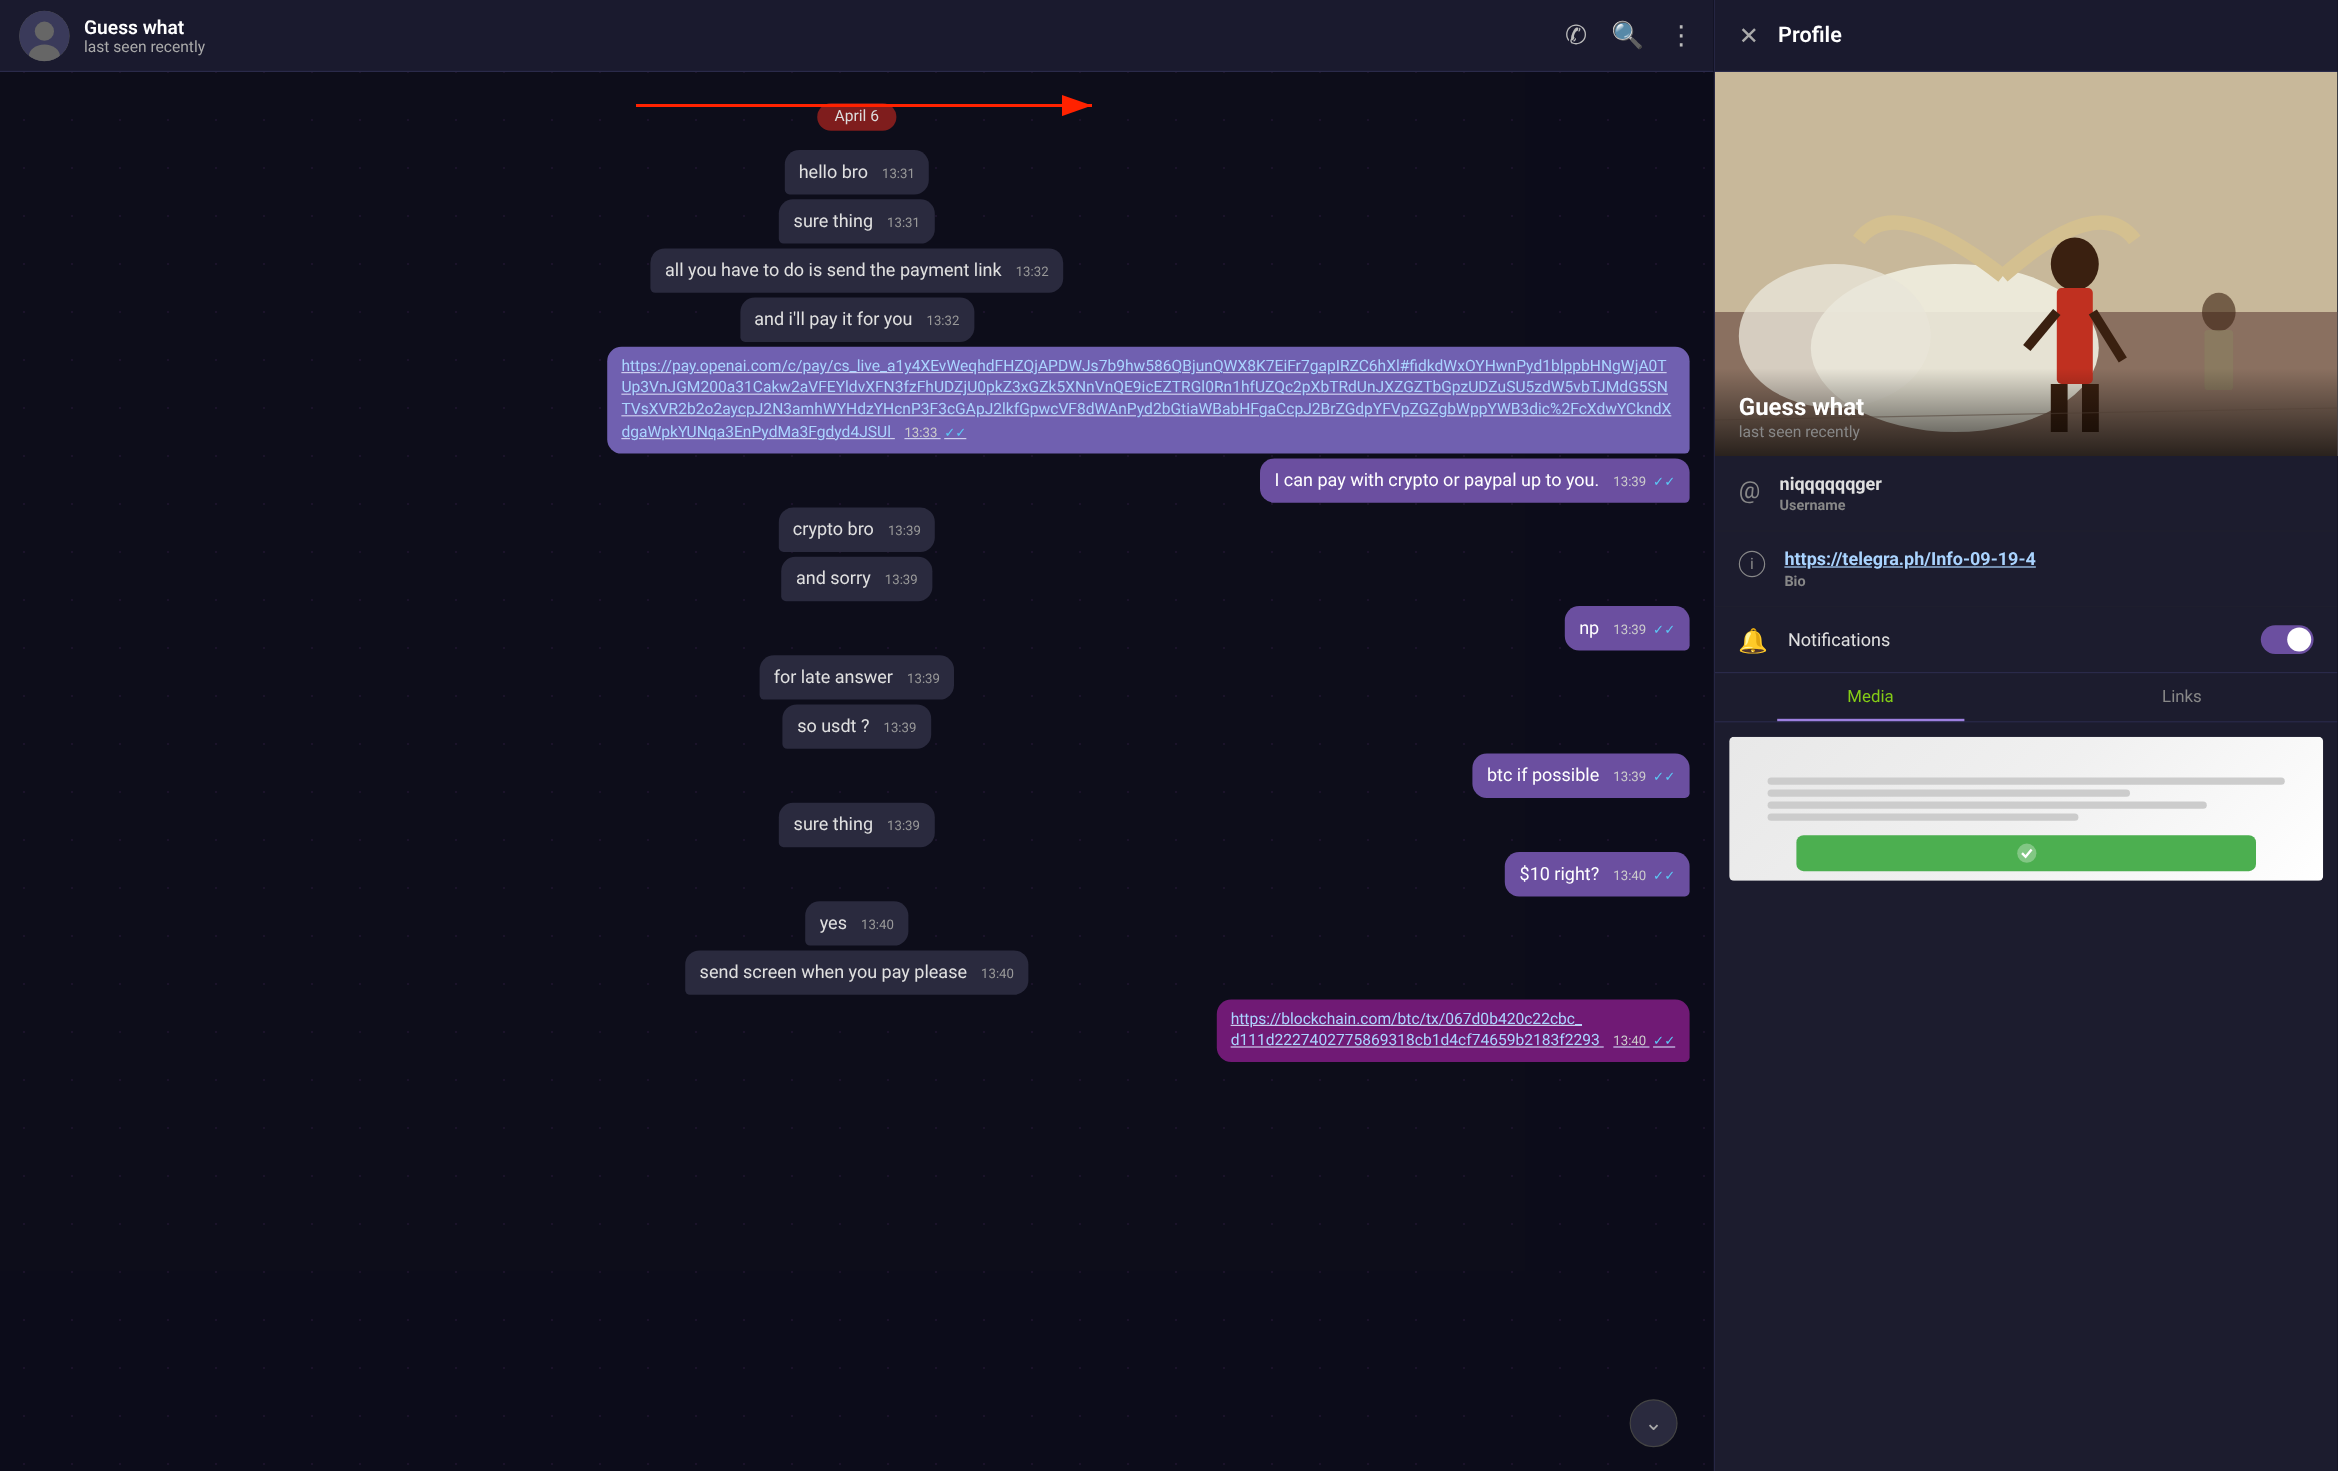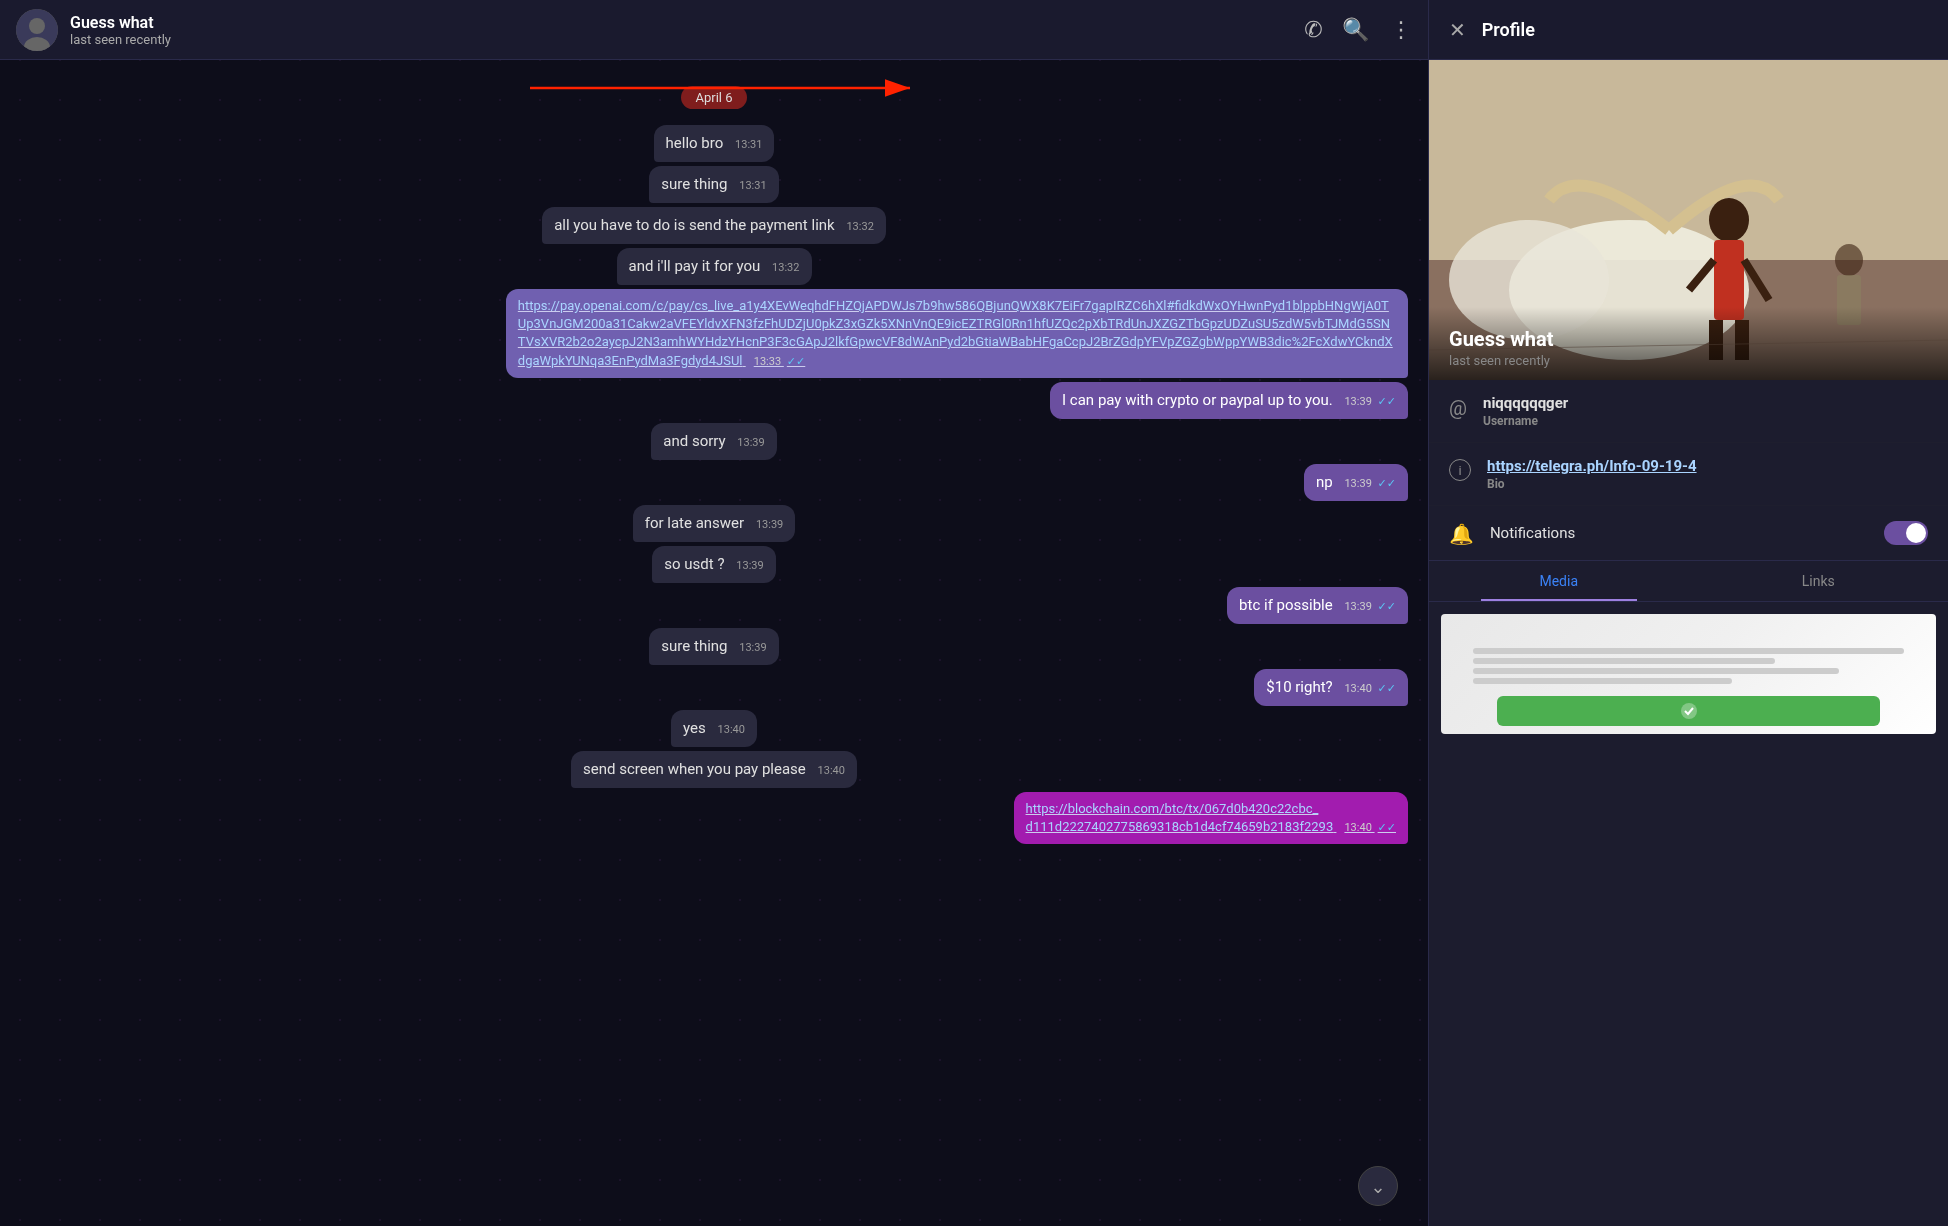--- a/index.html
+++ b/index.html
@@ -264,21 +264,21 @@
     .media-tab {
       flex: 1;
       text-align: center;
       padding: 12px;
       font-size: 14px;
       color: #888;
       cursor: pointer;
       position: relative;
     }
     .media-tab.active {
-      color: #3b82f6;
+      color: #84cc16;
     }
     .media-tab.active::after {
       content: '';
       position: absolute;
       bottom: 0; left: 20%; right: 20%;
       height: 2px;
       background: #9d80e0;
     }
 
     .media-grid {
@@ -416,20 +416,26 @@
       </div>
     </div>
 
     <div class="msg-row outgoing">
       <div class="bubble outgoing-bubble">
         <span>I can pay with crypto or paypal up to you.</span>
         <span class="msg-time">13:39 <span class="check-marks blue">✓✓</span></span>
       </div>
     </div>
 
+    <div class="msg-row incoming">
+      <div class="bubble incoming-bubble">
+        <span>crypto bro</span>
+        <span class="msg-time">13:39</span>
+      </div>
+    </div>
 
     <div class="msg-row incoming">
       <div class="bubble incoming-bubble">
         <span>and sorry</span>
         <span class="msg-time">13:39</span>
       </div>
     </div>
 
     <div class="msg-row outgoing">
       <div class="bubble outgoing-bubble">
@@ -482,21 +488,21 @@
     </div>
 
     <div class="msg-row incoming">
       <div class="bubble incoming-bubble">
         <span>send screen when you pay please</span>
         <span class="msg-time">13:40</span>
       </div>
     </div>
 
     <div class="msg-row outgoing">
-      <div class="bubble outgoing-bubble link-bubble" style="background:#a21caf;margin-left:30px;">
+      <div class="bubble outgoing-bubble link-bubble" style="background:#701a75;margin-left:30px;">
         <span class="bubble-link">https://blockchain.com/btc/tx/067d0b420c22cbc_<br>d111d2227402775869318cb1d4cf74659b2183f2293</span>
         <span class="msg-time">13:40 <span class="check-marks blue">✓✓</span></span>
       </div>
     </div>
 
     <div class="scroll-down-btn">⌄</div>
 
   </div>
 </div>
 

